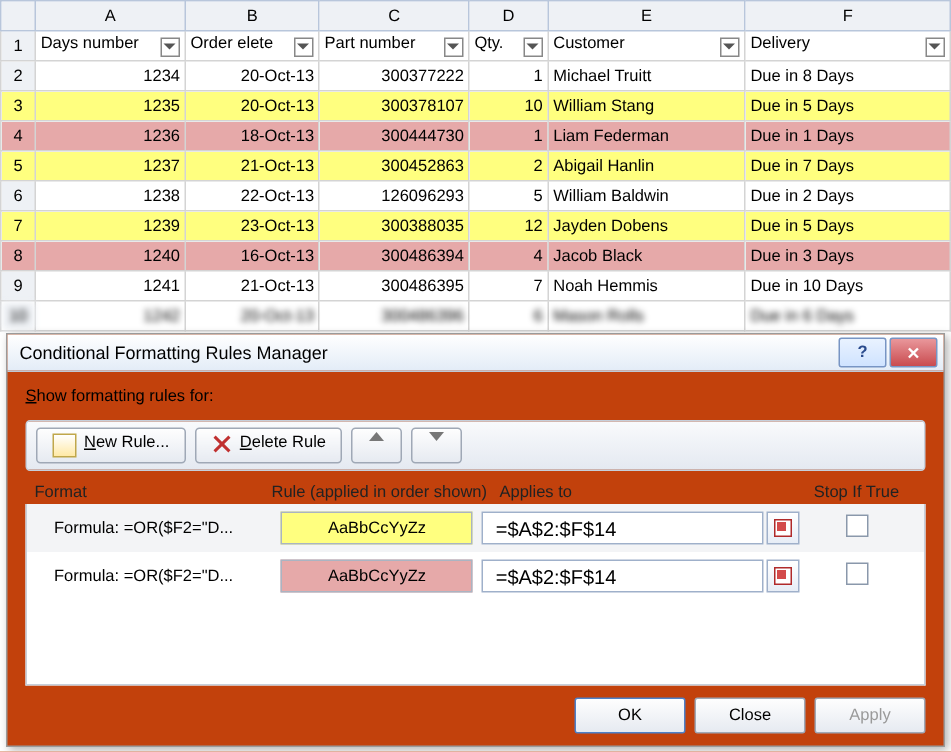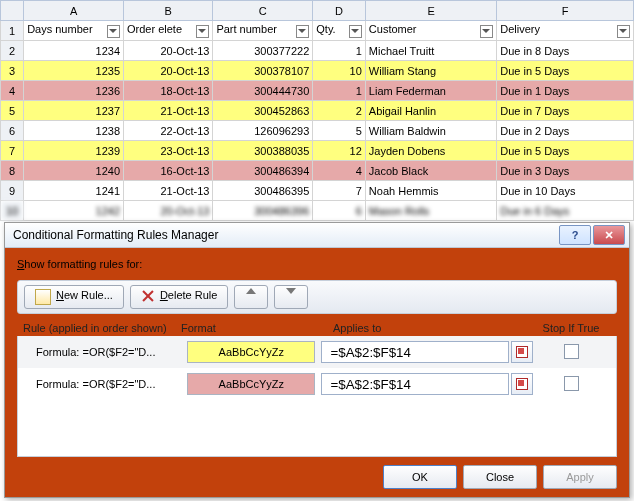--- a/index.html
+++ b/index.html
@@ -203,22 +203,22 @@
             <span><span class="u">N</span><span>ew Rule...</span></span>
           </div>
       <div class="btn">
             <span class="ico ico-del"></span>
             <span><span class="u">D</span><span>elete Rule</span></span>
           </div>
       <div class="btn small arrow-up"></div>
       <div class="btn small arrow-dn"></div>
     </div>
     <div class="cols">
+      <div>Format</div>
       <div>Rule (applied in order shown)</div>
-      <div>Format</div>
       <div>Applies to</div>
       <div>Stop If True</div>
     </div>
     <div class="rules" id="rules">
           <div class="rule sel">
             <div class="rname">Formula: =OR($F2="D...</div>
             <div class="fmt y">AaBbCcYyZz</div>
             <div class="applok">
               <input class="appinp" value="=$A$2:$F$14" style="">
               <div class="rangebt">

